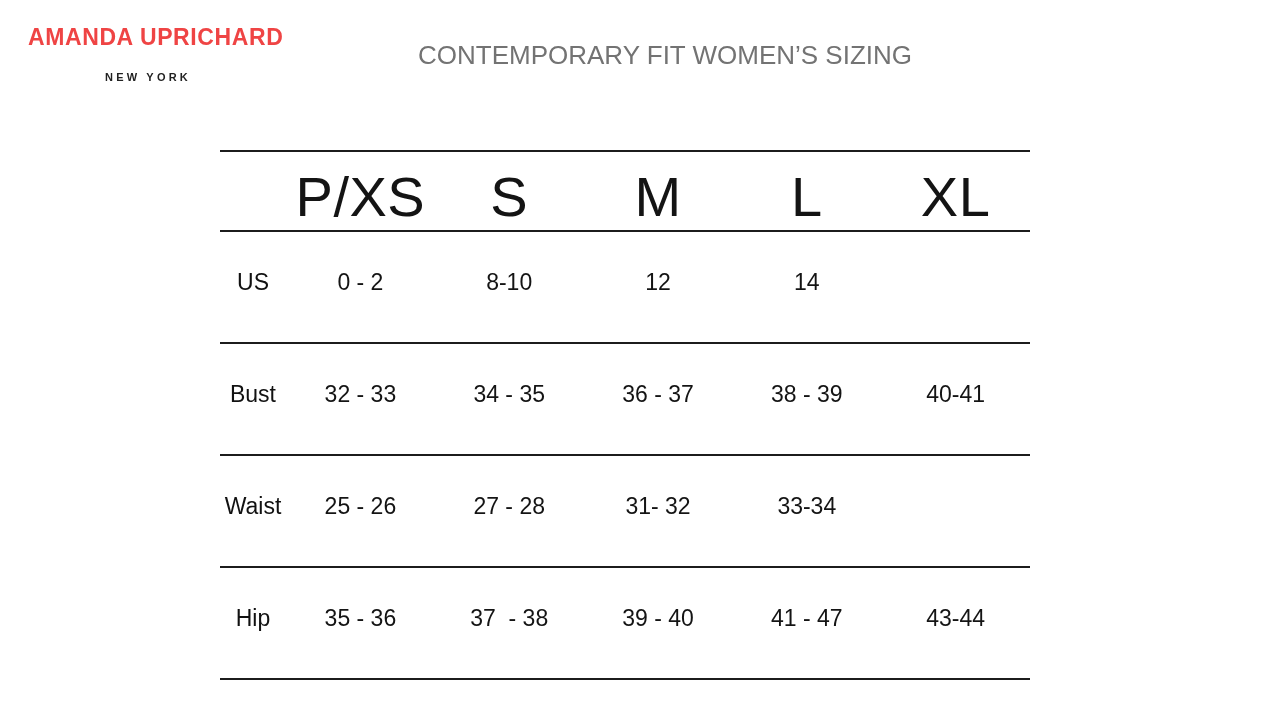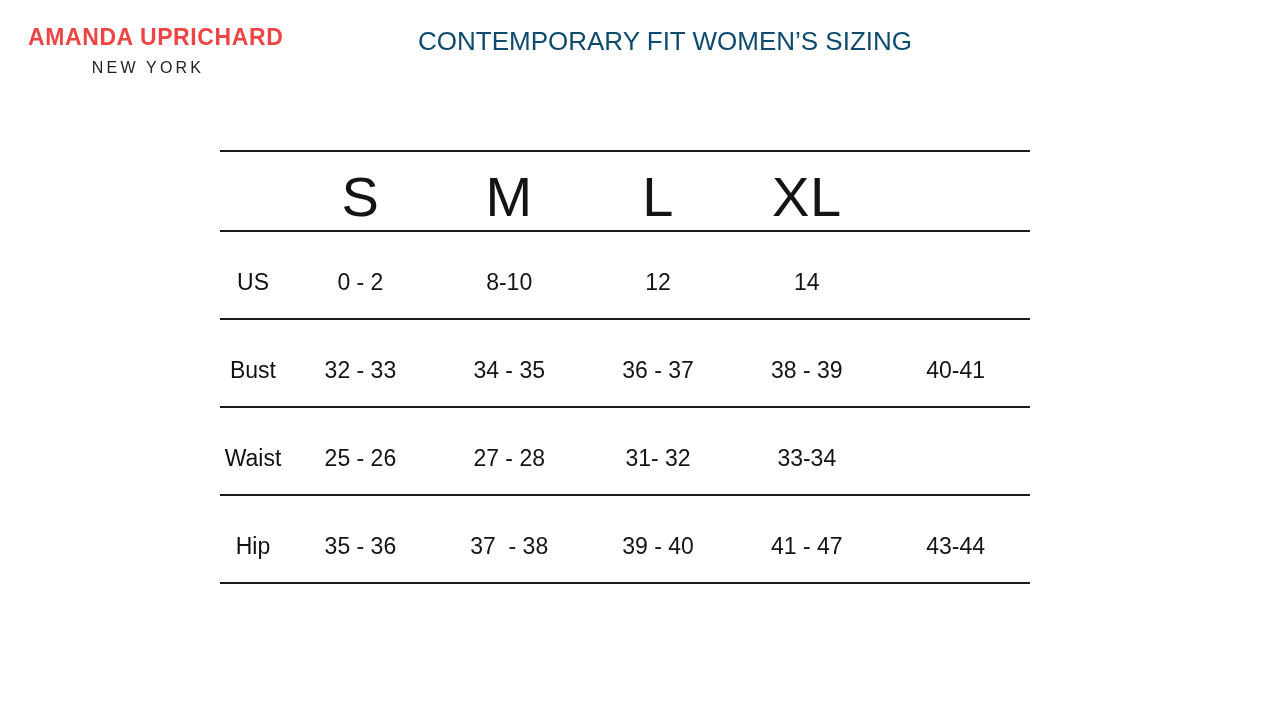--- a/index.html
+++ b/index.html
@@ -20,53 +20,53 @@
     text-align: center;
   }
   .brand-name {
     font-size: 23px;
     font-weight: 700;
     letter-spacing: 0.6px;
     white-space: nowrap;
     color: #ef4444;
   }
   .brand-sub {
-    margin-top: 8px;
-    font-size: 16px;
-    font-weight: 400;
+    margin-top: 20px;
+    font-size: 11px;
+    font-weight: 700;
     letter-spacing: 3.2px;
     color: #222222;
   }
   .page-title {
     position: absolute;
-    left: 418px; top: 26px;
+    left: 418px; top: 40px;
     font-size: 26px;
     font-weight: 400;
     letter-spacing: 0px;
-    color: #0c4a6e;
+    color: #737373;
     white-space: nowrap;
   }
 
   
   .size-table {
     position: absolute;
     left: 220px; top: 150px;
     width: 810px;
     border-top: 2px solid #1c1c1c;
   }
   .t-row {
     display: grid;
     grid-template-columns: 66px repeat(5, 1fr);
     border-bottom: 2px solid #1c1c1c;
   }
   .t-row.header {
     height: 80px;
   }
   .t-row.body {
-    height: 88px;
+    height: 112px;
   }
   .cell {
     text-align: center;
     white-space: pre;
     color: #141414;
   }
   .header .cell {
     display: flex;
     align-items: center;
     justify-content: center;
@@ -92,20 +92,21 @@
     <div class="brand-name">AMANDA UPRICHARD</div>
     <div class="brand-sub">NEW YORK</div>
   </div>
 
   <div class="page-title">CONTEMPORARY FIT WOMEN’S SIZING</div>
 
   <div class="size-table">
 
     <div class="t-row header">
       <div class="cell label-cell"></div>
+      <div class="cell">P/XS</div>
       <div class="cell">S</div>
       <div class="cell">M</div>
       <div class="cell">L</div>
       <div class="cell">XL</div>
     </div>
 
     <div class="t-row body">
       <div class="cell label-cell">US</div>
       <div class="cell">0 - 2</div>
       <div class="cell">8-10</div>

